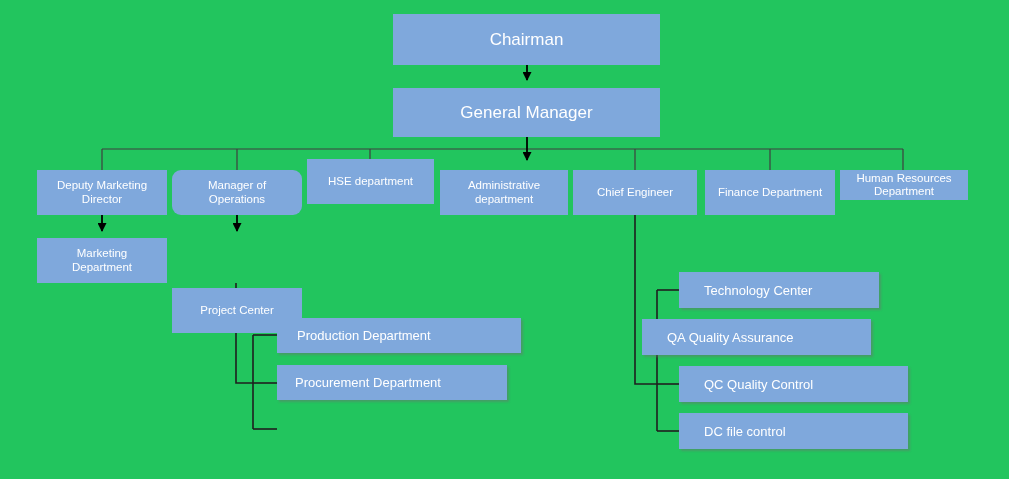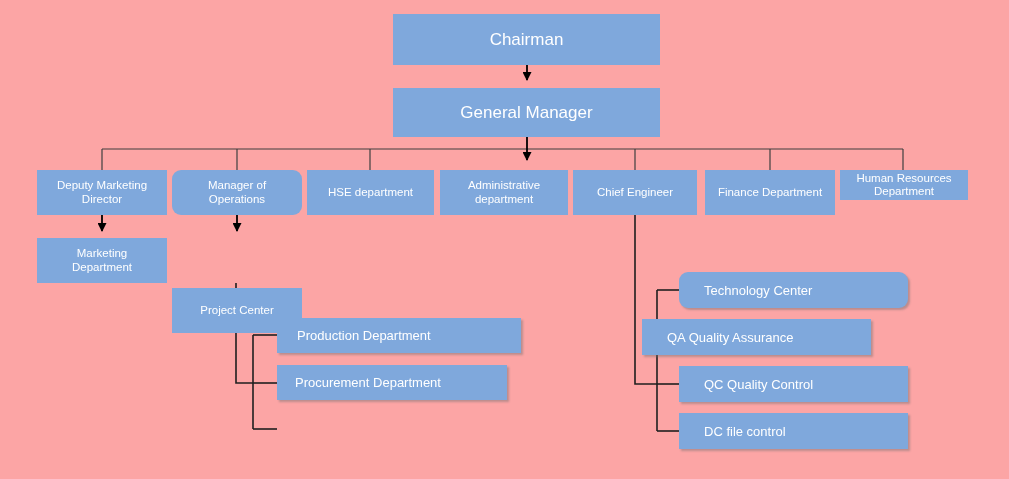--- a/index.html
+++ b/index.html
@@ -1,21 +1,21 @@
 <!DOCTYPE html>
 <html><head>
 <meta charset="utf-8">
 <title>Organization Chart</title>
 <style>
   html, body { margin: 0; padding: 0; background: #ffffff; }
   .canvas {
     position: relative;
     width: 1009px;
     height: 479px;
-    background: #fca5a5;
+    background: #22c55e;
     font-family: "Liberation Sans", sans-serif;
     overflow: hidden;
   }
   .connectors {
     position: absolute;
     left: 0; top: 0;
     width: 1009px; height: 479px;
     pointer-events: none;
   }
   .node {
@@ -35,31 +35,31 @@
     justify-content: flex-start;
     text-align: left;
     font-size: 13px;
     box-shadow: 2px 2px 2px rgba(110,110,110,0.45);
   }
   
   #n-chairman    { left:393px; top:14px;  width:267px; height:51px; }
   #n-gm          { left:393px; top:88px;  width:267px; height:49px; }
   #n-deputy      { left:37px;  top:170px; width:130px; height:45px;align-items:center; }
   #n-mgrops      { left:172px; top:170px; width:130px; height:45px;border-radius:9px; }
-  #n-hse         { left:307px; top:170px; width:127px; height:45px; }
+  #n-hse         { left:307px; top:159px; width:127px; height:45px; }
   #n-admin       { left:440px; top:170px; width:128px; height:45px; }
   #n-chief       { left:573px; top:170px; width:124px; height:45px; }
   #n-finance     { left:705px; top:170px; width:130px; height:45px; }
   #n-hr          { left:840px; top:170px; width:128px; height:30px; }
   #n-marketing   { left:37px;  top:238px; width:130px; height:45px; }
   #n-project     { left:172px; top:240px; width:130px; height:45px;margin-top:48px; }
   #n-production  { left:277px; top:318px; width:244px; height:35px; padding-left:20px; }
   #n-procurement { left:277px; top:365px; width:230px; height:35px; padding-left:18px; }
   #n-logistics   { left:277px; top:412px; width:230px; height:35px; padding-left:18px; }
-  #n-tech        { left:679px; top:272px; width:229px; height:36px; padding-left:25px;border-radius:9px; }
+  #n-tech        { left:679px; top:272px; width:200px; height:36px; padding-left:25px; }
   #n-qa          { left:642px; top:319px; width:229px; height:36px; padding-left:25px; }
   #n-qc          { left:679px; top:366px; width:229px; height:36px; padding-left:25px; }
   #n-dc          { left:679px; top:413px; width:229px; height:36px; padding-left:25px; }
 </style>
 </head>
 <body>
 
 <div class="canvas">
 
   <svg class="connectors" width="1009" height="479" viewBox="0 0 1009 479" xmlns="http://www.w3.org/2000/svg">

